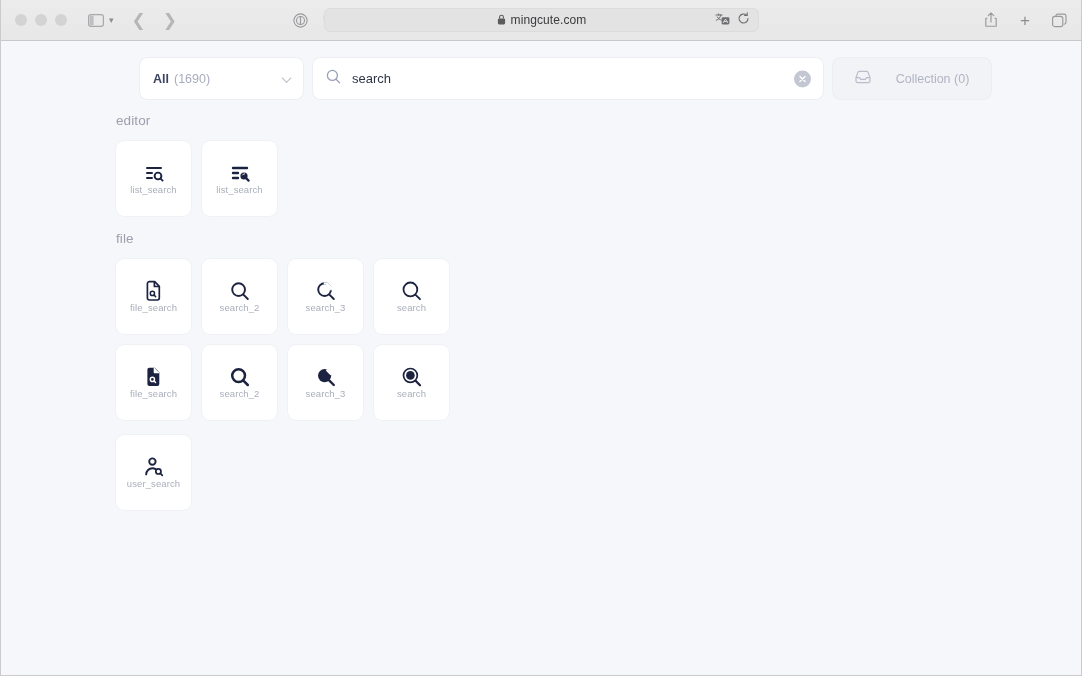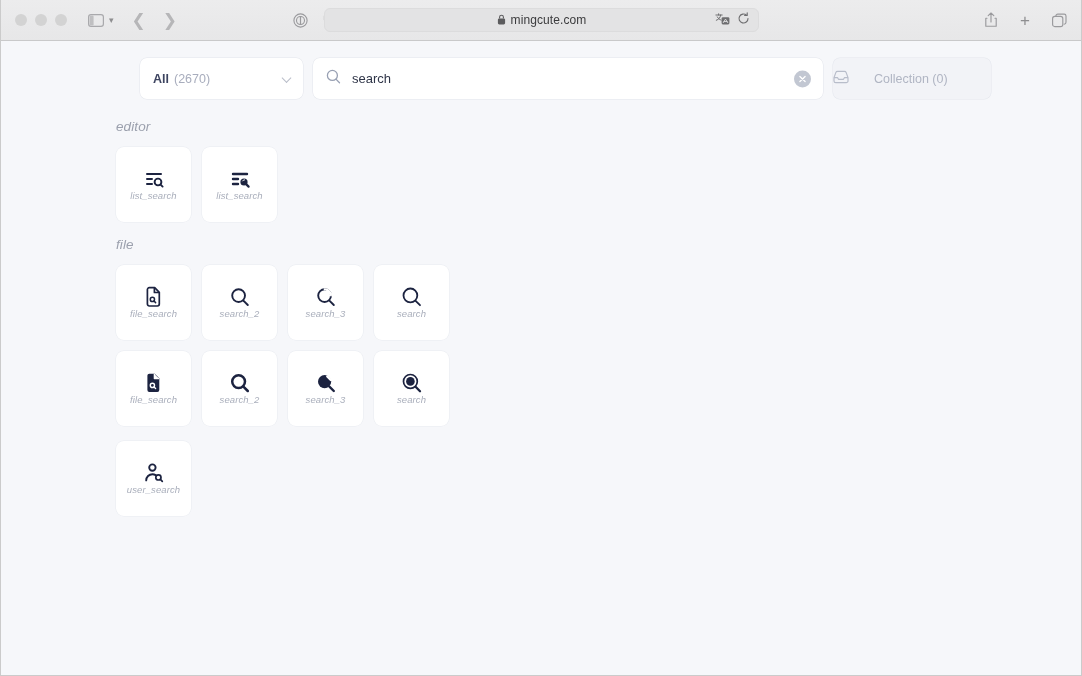--- a/index.html
+++ b/index.html
@@ -89,27 +89,27 @@
   .search-text { font-size: 13px; color: #2f3548; margin-left: 11px; }
   .clear-btn {
     position: absolute; right: 12px; top: 50%; transform: translateY(-50%);
     width: 17px; height: 17px; border-radius: 50%;
     background: #c2c7d2;
     display: flex; align-items: center; justify-content: center;
   }
   .collection-btn {
     width: 158px; height: 41px;
     background: #f2f3f7; border-radius: 7px;
-    display: flex; align-items: center; justify-content: flex-start; gap: 25px;
+    display: flex; align-items: center; justify-content: center; gap: 25px;
     box-shadow: 0 0 0 .5px rgba(215,219,228,.6);
   }
   .collection-label { font-size: 12.5px; color: #b0b5c3; }
 
   
-  .sections { padding-left: 115px; padding-top: 20px; font-style: italic; }
+  .sections { padding-left: 115px; padding-top: 14px; }
   .section-title {
     font-size: 13.5px; color: #9ba0ad;
     margin-bottom: 13px; letter-spacing: .1px;
   }
   .section { margin-bottom: 15px; }
   .grid { display: flex; flex-wrap: wrap; gap: 11px; }
   .card {
     width: 75px; height: 75px;
     background: #ffffff; border-radius: 8px;
     display: flex; flex-direction: column;
@@ -206,21 +206,21 @@
       </span>
     </div>
   </div>
 
   <div class="page">
 
     <div class="toolbar">
 
       <div class="filter-select">
         <span class="filter-label">All</span>
-        <span class="filter-count">(2670)</span>
+        <span class="filter-count">(1690)</span>
         <span class="chev-down"></span>
       </div>
 
       <div class="search-box">
         <span>
           <svg width="15" height="15" viewBox="0 0 15 15" fill="none">
             <circle cx="6.4" cy="6.4" r="5" stroke="#98a0b3" stroke-width="1.3"></circle>
             <path d="M10.2 10.4l3.3 3.3" stroke="#98a0b3" stroke-width="1.3" stroke-linecap="round"></path>
           </svg>
         </span>

